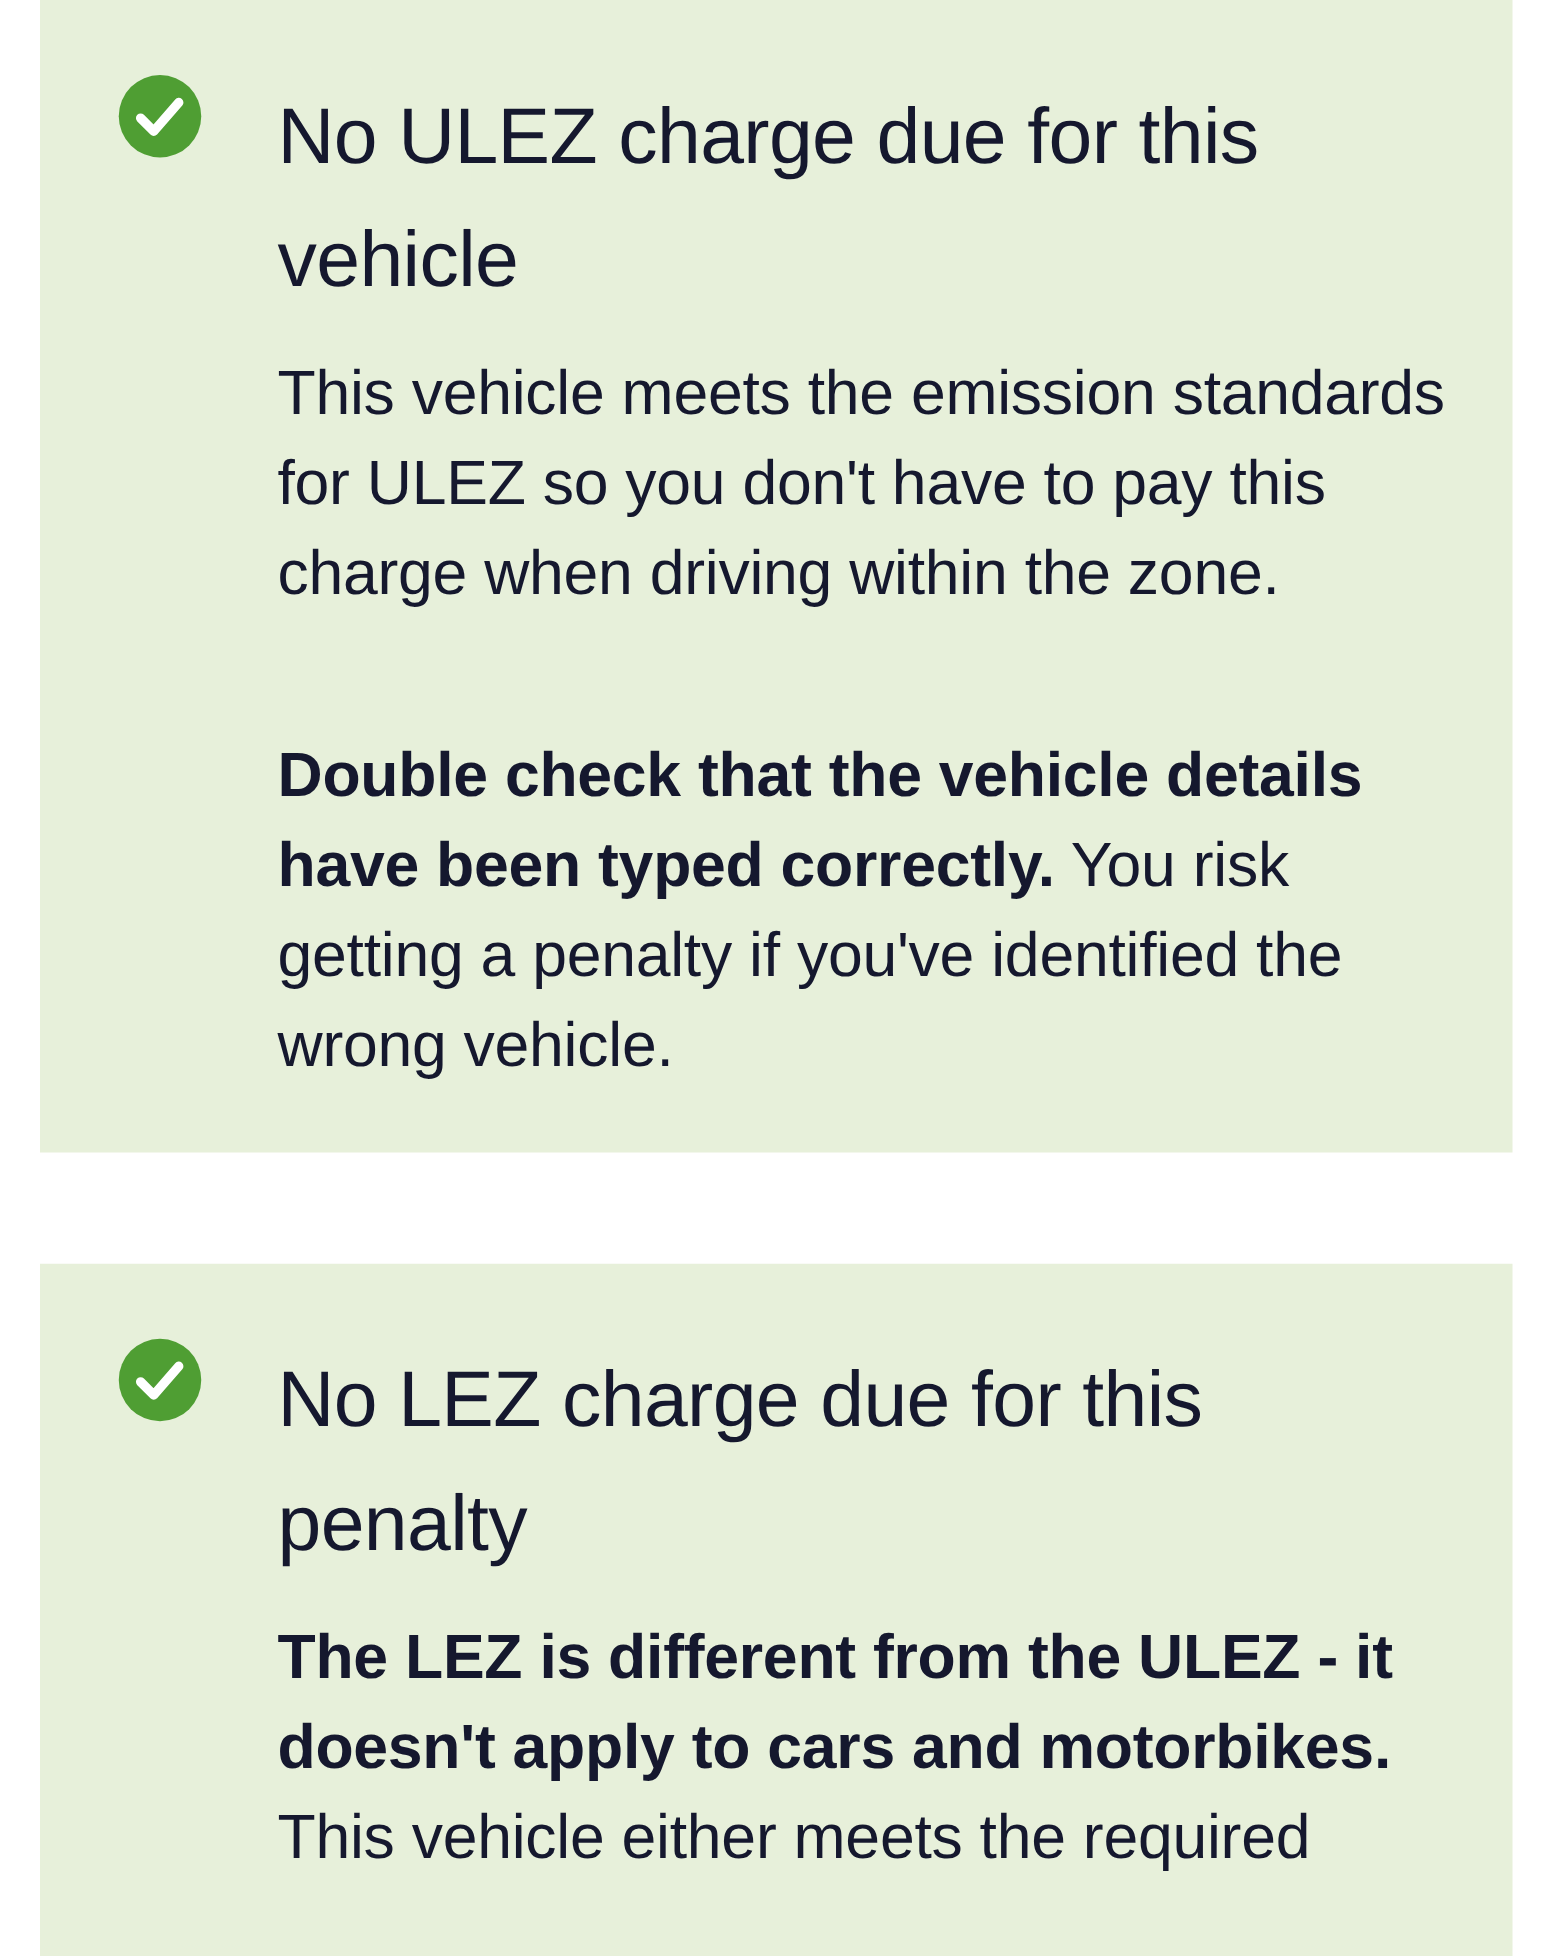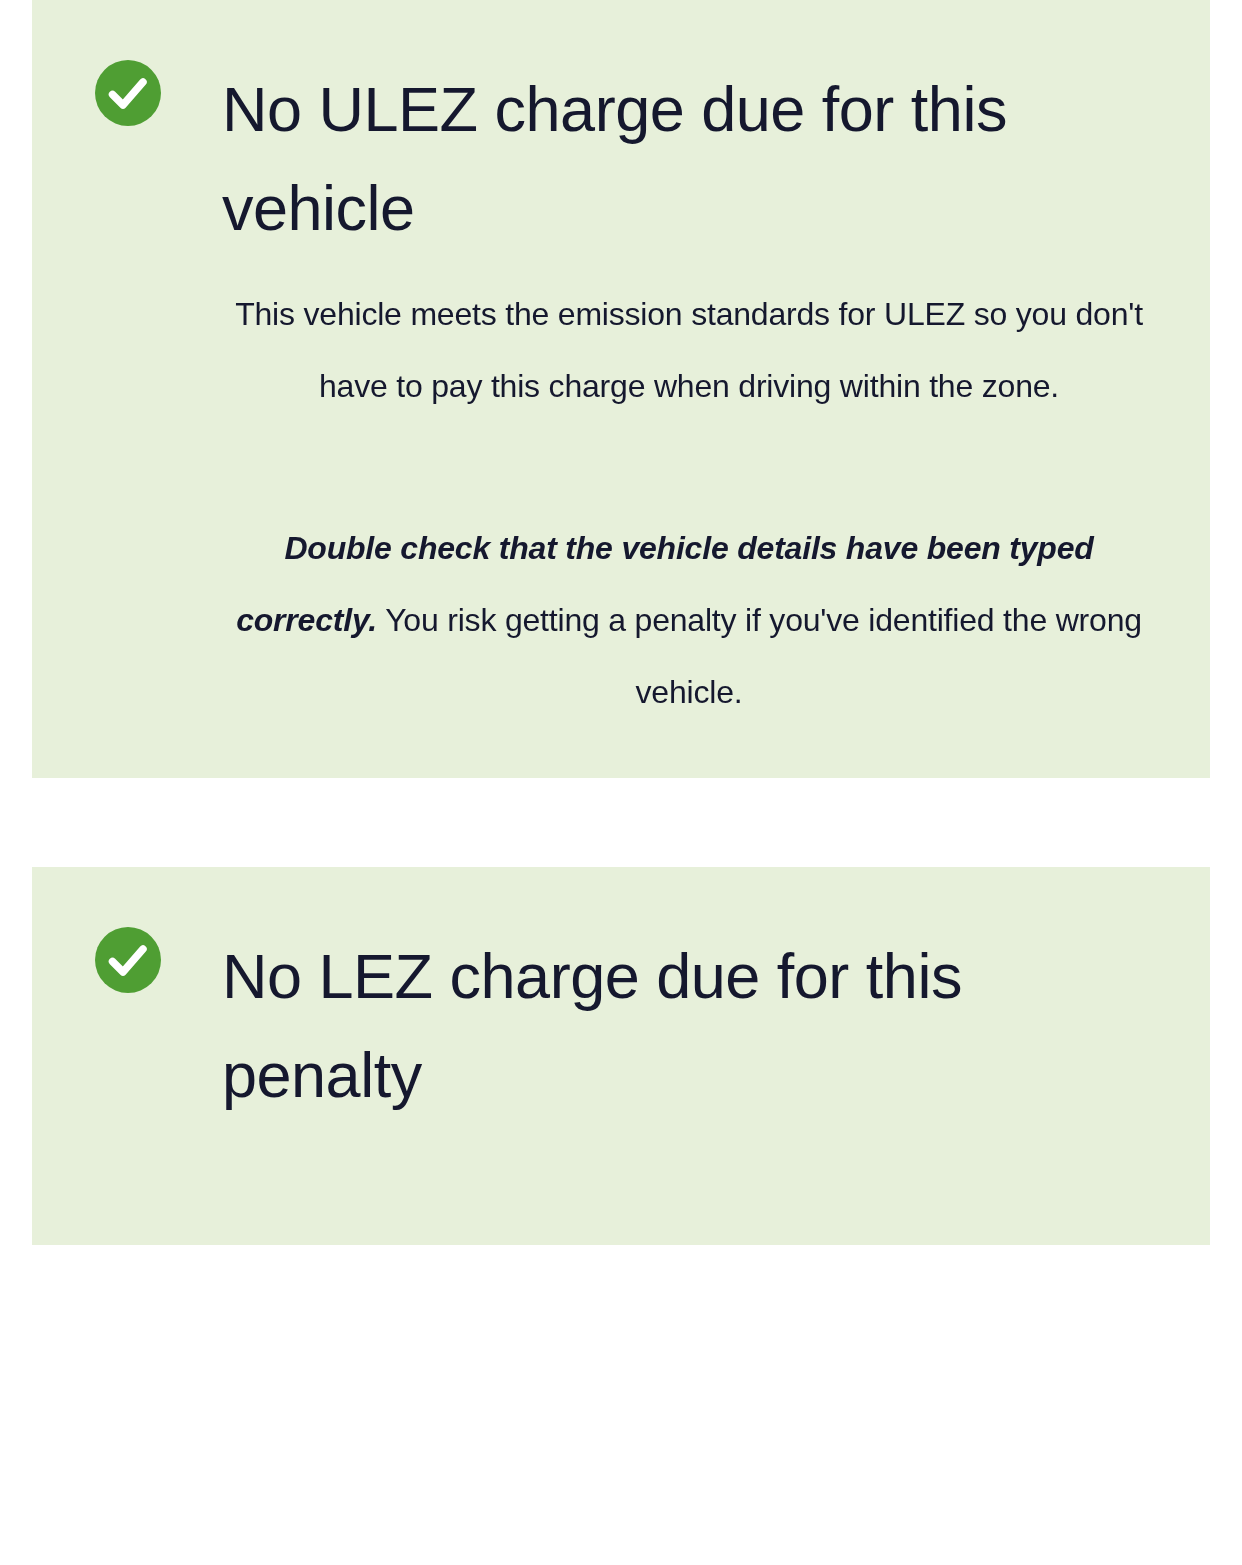--- a/index.html
+++ b/index.html
@@ -47,33 +47,31 @@
     margin: 0;
     font-weight: 400;
     font-size: 63px;
     line-height: 99px;
     letter-spacing: -0.5px;
     color: #15182e;
     max-width: 940px;
   }
   .panel-text {
     margin: 20px 0 0 0;
-    font-size: 32px;
+    font-size: 50px;
     line-height: 72px;
     letter-spacing: -0.2px;
     color: #15182e;
     max-width: 940px;
-    text-align: center;
   }
   .panel-text + .panel-text {
     margin-top: 90px;
   }
   .panel-text .lead-bold {
     font-weight: 700;
-    font-style: italic;
   }
 </style>
 </head>
 <body>
 
 <main>
 
   <section class="status-panel first">
     <span class="check-badge">
       <svg viewBox="0 0 66 66" aria-hidden="true">
@@ -85,15 +83,16 @@
     <p class="panel-text"><span class="lead-bold">Double check that the vehicle details have been typed correctly.</span><span> You risk getting a penalty if you've identified the wrong vehicle.</span></p>
   </section>
 
   <section class="status-panel second">
     <span class="check-badge">
       <svg viewBox="0 0 66 66" aria-hidden="true">
         <path d="M17.5 34.5 L28 45 L48 22" fill="none" stroke="#ffffff" stroke-width="7.5" stroke-linecap="round" stroke-linejoin="round"></path>
       </svg>
     </span>
     <h2 class="panel-heading">No LEZ charge due for this penalty</h2>
+    <p class="panel-text"><span class="lead-bold">The LEZ is different from the ULEZ - it doesn't apply to cars and motorbikes.</span><span> This vehicle either meets the required</span></p>
   </section>
 
 </main>
 
 </body></html>

